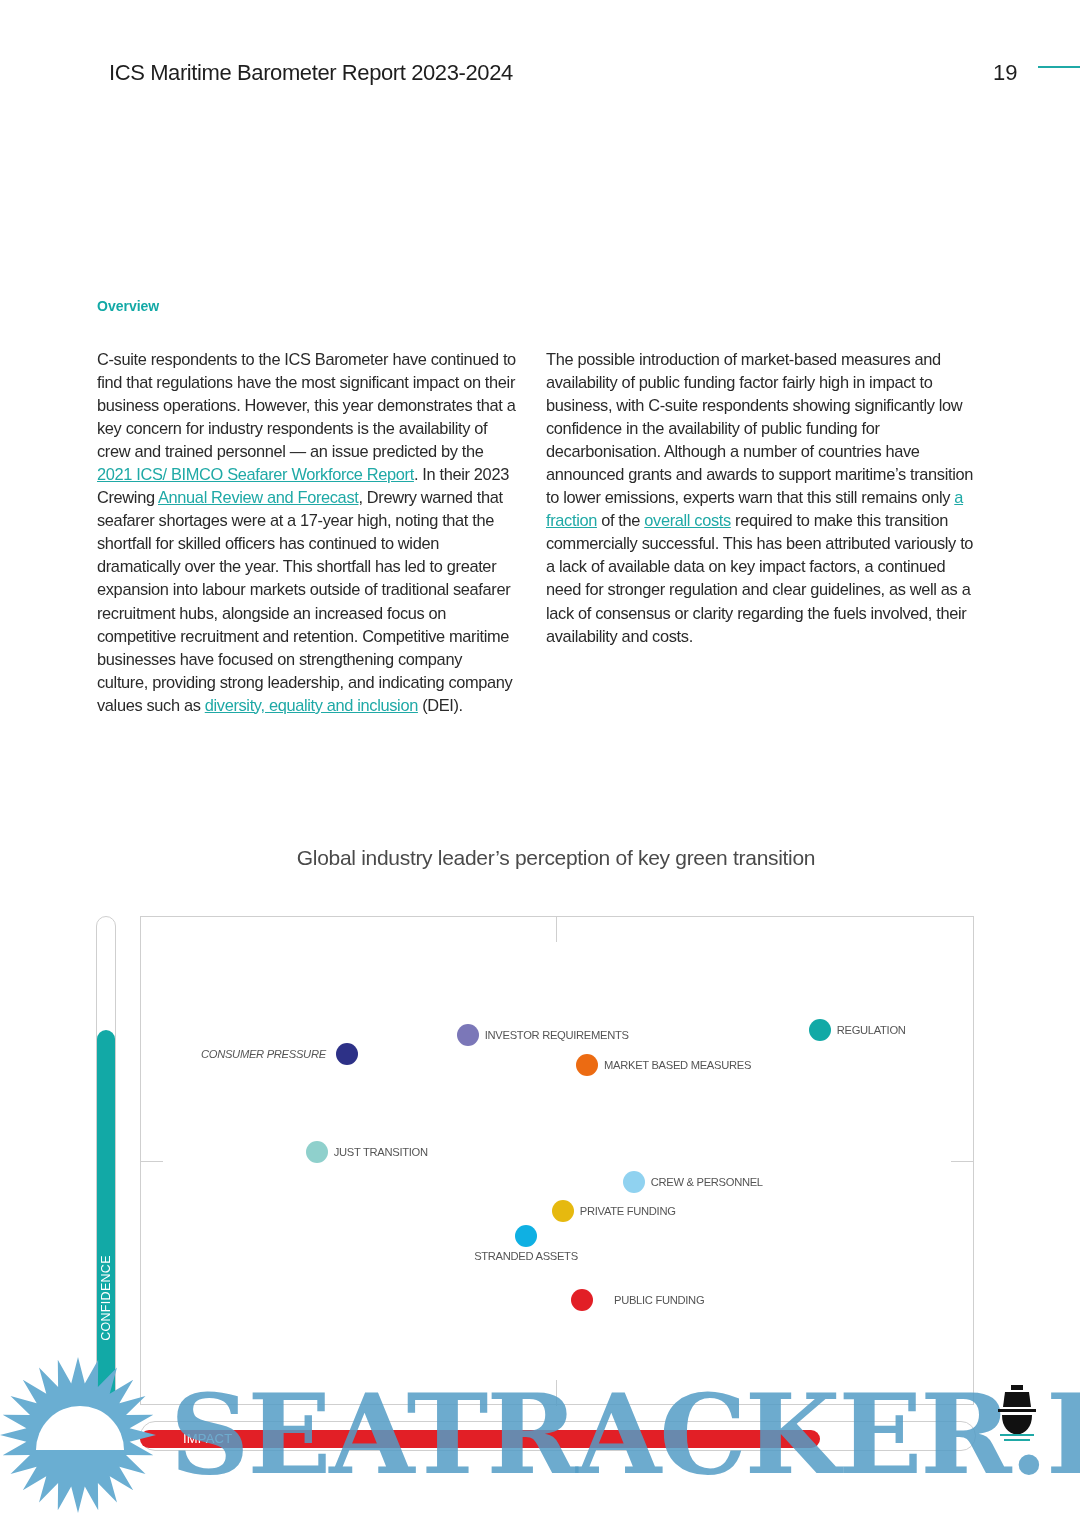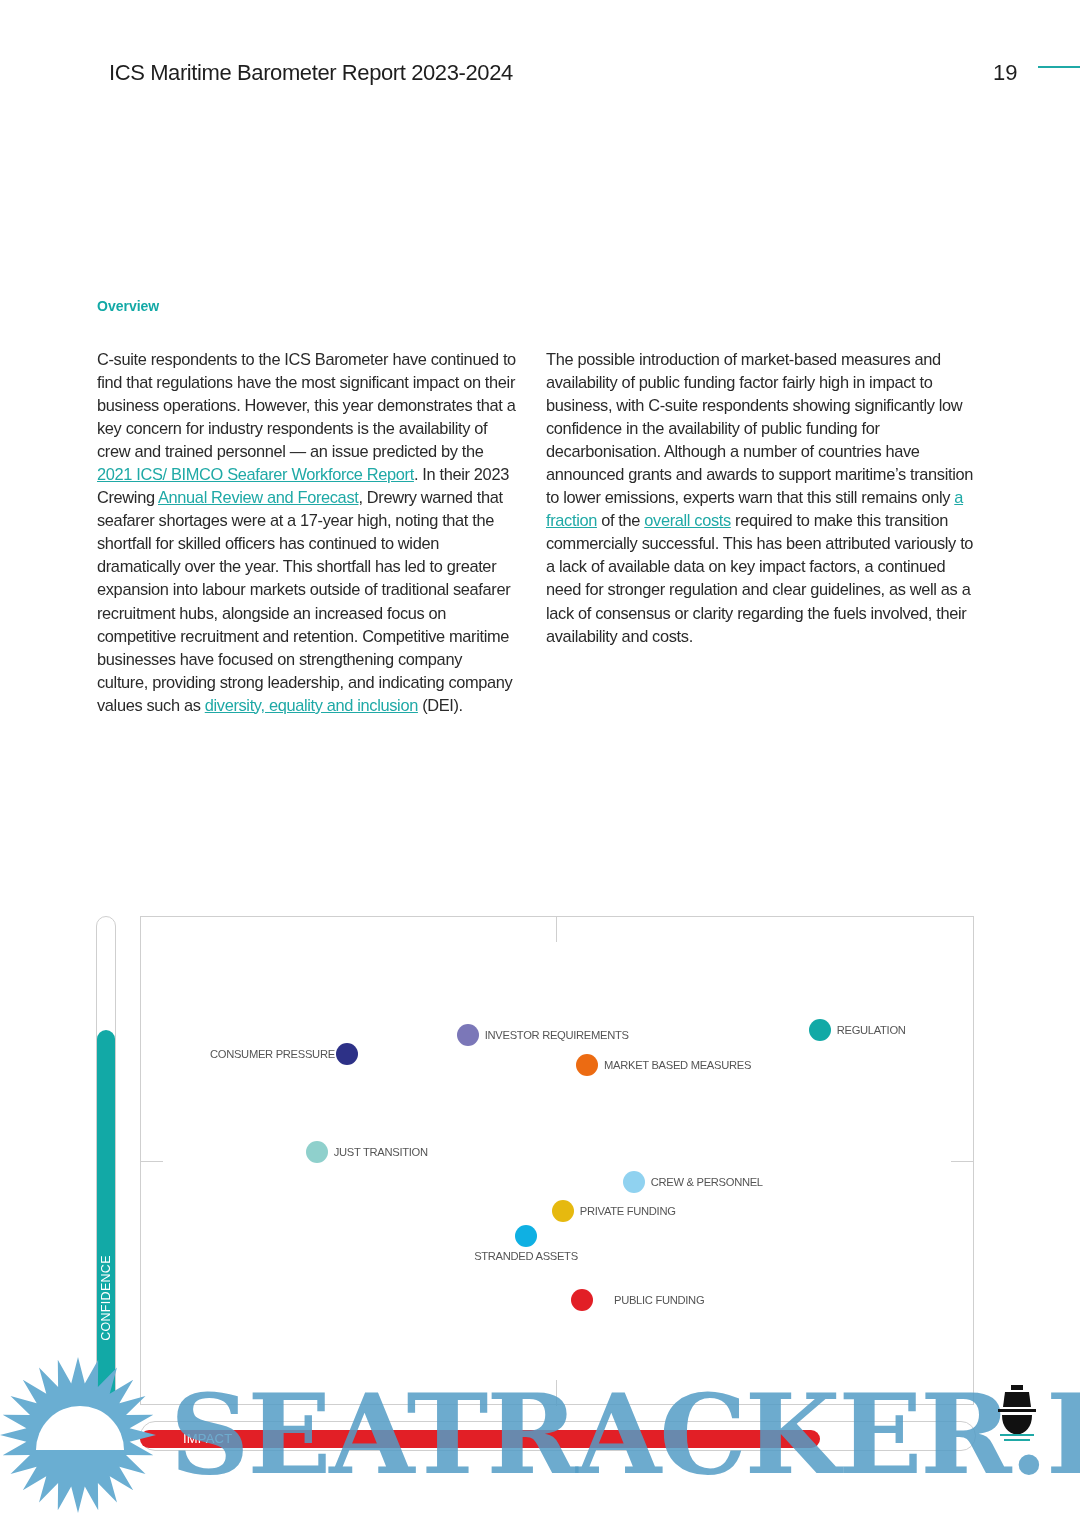--- a/index.html
+++ b/index.html
@@ -92,35 +92,36 @@
 </div>
 
 <div class="section-heading">Overview</div>
 
 <div class="col col-left"><span>C-suite respondents to the ICS Barometer have continued to find that regulations have the most significant impact on their business operations. However, this year demonstrates that a key concern for industry respondents is the availability of crew and trained personnel — an issue predicted by the </span><a href="#">2021 ICS/ BIMCO Seafarer Workforce Report</a><span>. In their 2023 Crewing </span><a href="#">Annual Review and Forecast</a><span>, Drewry warned that seafarer shortages were at a 17-year high, noting that the shortfall for skilled officers has continued to widen dramatically over the year. This shortfall has led to greater expansion into labour markets outside of traditional seafarer recruitment hubs, alongside an increased focus on competitive recruitment and retention. Competitive maritime businesses have focused on strengthening company culture, providing strong leadership, and indicating company values such as </span><a href="#">diversity, equality and inclusion</a><span> (DEI).</span></div>
 
 <div class="col col-right"><span>The possible introduction of market-based measures and availability of public funding factor fairly high in impact to business, with C-suite respondents showing significantly low confidence in the availability of public funding for decarbonisation. Although a number of countries have announced grants and awards to support maritime’s transition to lower emissions, experts warn that this still remains only </span><a href="#">a fraction</a><span> of the </span><a href="#">overall costs</a><span> required to make this transition commercially successful. This has been attributed variously to a lack of available data on key impact factors, a continued need for stronger regulation and clear guidelines, as well as a lack of consensus or clarity regarding the fuels involved, their availability and costs.</span></div>
 
 <div>
   <div class="chart-title">
+    <div>Global industry leader’s perception of key green transition</div>
   </div>
 
   <div class="conf-track"></div>
   <div class="conf-bar"></div>
   <div class="conf-label">CONFIDENCE</div>
 
   <div class="frame"></div>
   <div class="tick" style="left:556px; top:916px; width:1px; height:26px;"></div>
   <div class="tick" style="left:556px; top:1380px; width:1px; height:26px;"></div>
   <div class="tick" style="left:140px; top:1161px; width:23px; height:1px;"></div>
   <div class="tick" style="left:951px; top:1161px; width:23px; height:1px;"></div>
 
   <div id="points">
       <div class="pt" style="left: 346.832px; top: 1054.39px; background: rgb(45, 49, 135);"></div>
-      <div class="pt-label" style="left: 210px; top: 1047.39px;">CONSUMER PRESSURE</div>
+      <div class="pt-label" style="left: 201px; top: 1047.39px; font-style: italic;">CONSUMER PRESSURE</div>
       <div class="pt" style="left: 467.762px; top: 1034.83px; background: rgb(123, 119, 184);"></div>
       <div class="pt-label" style="left: 484.762px; top: 1027.83px;">INVESTOR REQUIREMENTS</div>
       <div class="pt" style="left: 587.024px; top: 1065.14px; background: rgb(236, 107, 18);"></div>
       <div class="pt-label" style="left: 604.024px; top: 1058.14px;">MARKET BASED MEASURES</div>
       <div class="pt" style="left: 819.71px; top: 1029.94px; background: rgb(18, 169, 166);"></div>
       <div class="pt-label" style="left: 836.71px; top: 1022.94px;">REGULATION</div>
       <div class="pt" style="left: 316.808px; top: 1152.19px; background: rgb(143, 208, 204);"></div>
       <div class="pt-label" style="left: 333.808px; top: 1145.19px;">JUST TRANSITION</div>
       <div class="pt" style="left: 633.728px; top: 1182.02px; background: rgb(144, 210, 240);"></div>
       <div class="pt-label" style="left: 650.728px; top: 1175.02px;">CREW &amp; PERSONNEL</div>

